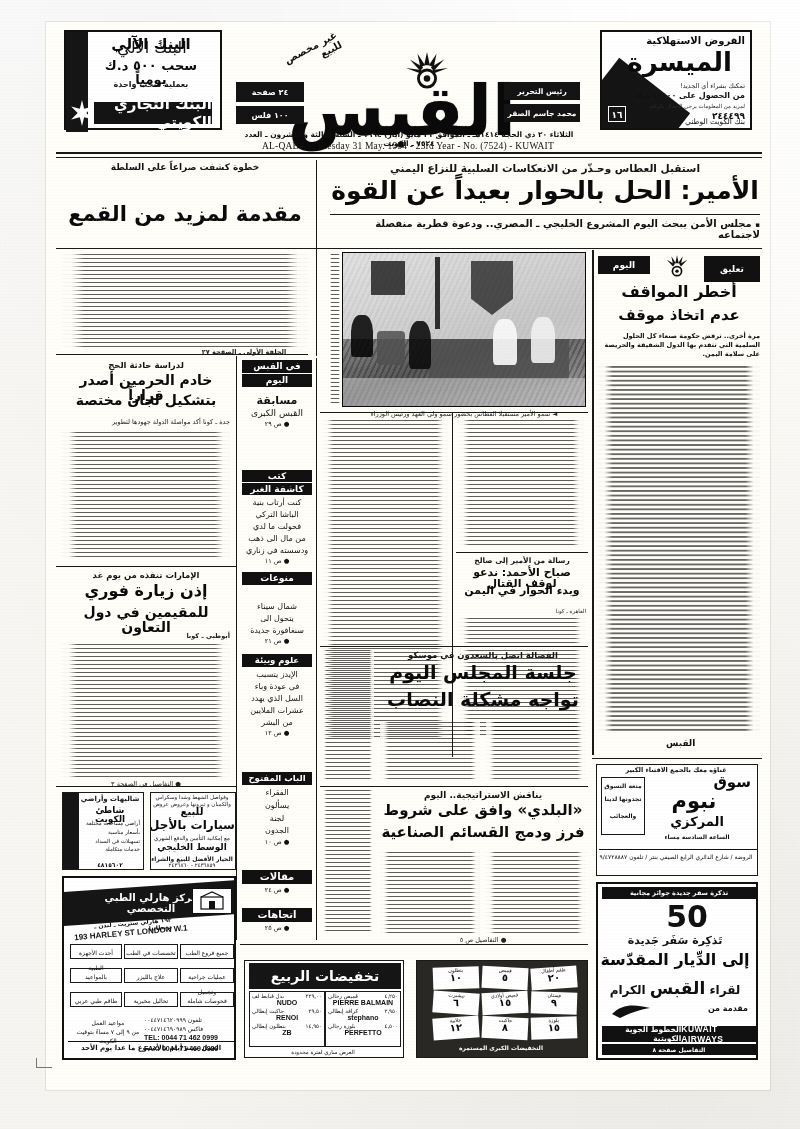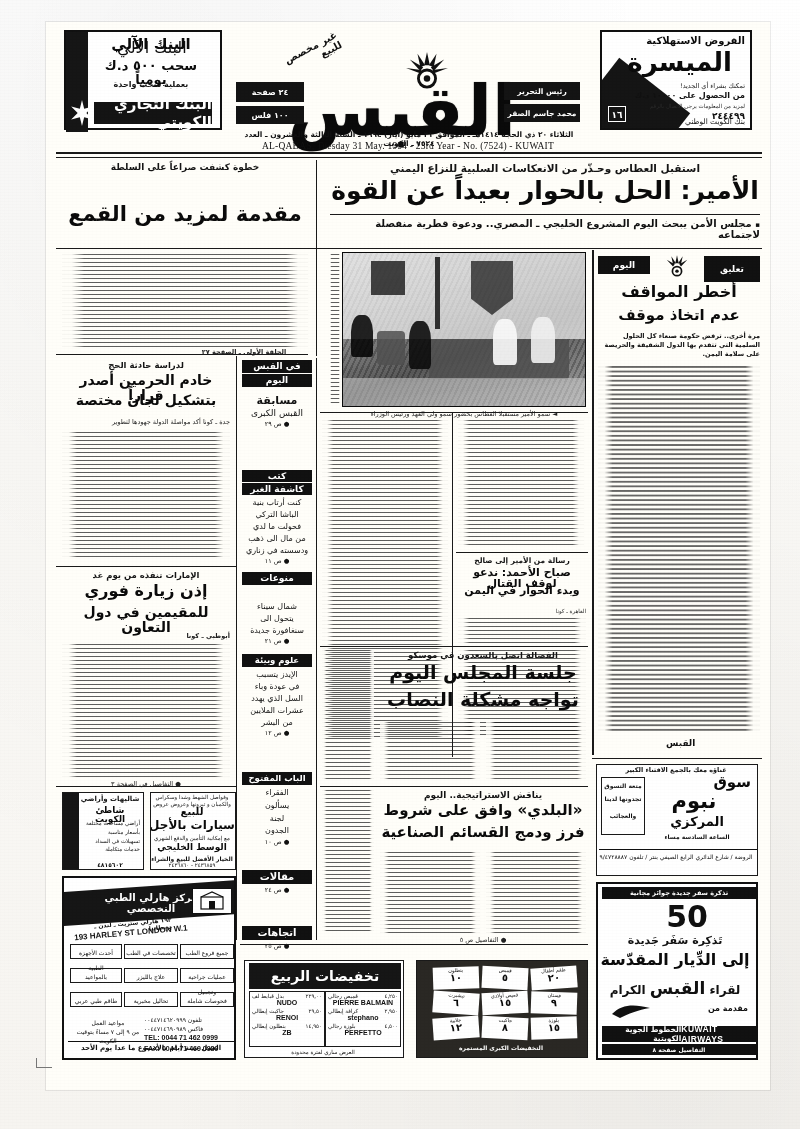--- a/index.html
+++ b/index.html
@@ -319,21 +319,21 @@
         <div>الجدون</div>
       </div>
       <div class="idx-p ar">● <span>ص ١٠</span></div>
     </div>
 
     <div class="bx" style="left:0;top:510px;width:74px;">
       <div class="bx invtitle" style="left:2px;top:0;width:70px;height:14px;font-size:10px;line-height:14px;">مقالات</div>
       <div class="idx-p ar" style="margin-top:16px;">● <span>ص ٢٤</span></div>
     </div>
 
-    <div class="bx" style="left:0;top:548px;width:74px;margin-top:18px;">
+    <div class="bx" style="left:0;top:548px;width:74px;">
       <div class="bx invtitle" style="left:2px;top:0;width:70px;height:14px;font-size:10px;line-height:14px;">اتجاهات</div>
       <div class="idx-p ar" style="margin-top:16px;">● <span>ص ٢٥</span></div>
     </div>
   </div>
 
   <div class="bx" style="left:62px;top:360px;width:168px;height:60px;">
     <div class="bx ar ctr kicker" style="right:0;top:0;width:168px;font-size:8.5px;">لدراسة حادثة الحج</div>
     <div class="bx ar ctr hl" style="right:0;top:13px;width:168px;font-size:14px;">خادم الحرمين أصدر قراراً</div>
     <div class="bx ar ctr hl" style="right:0;top:33px;width:168px;font-size:14px;">بتشكيل لجان مختصة</div>
   </div>

